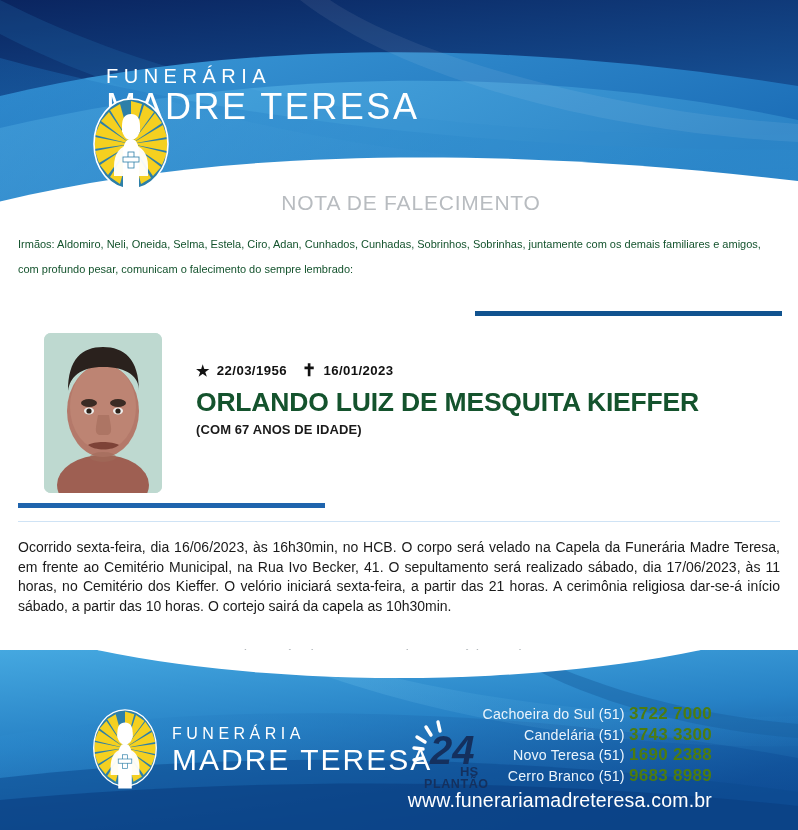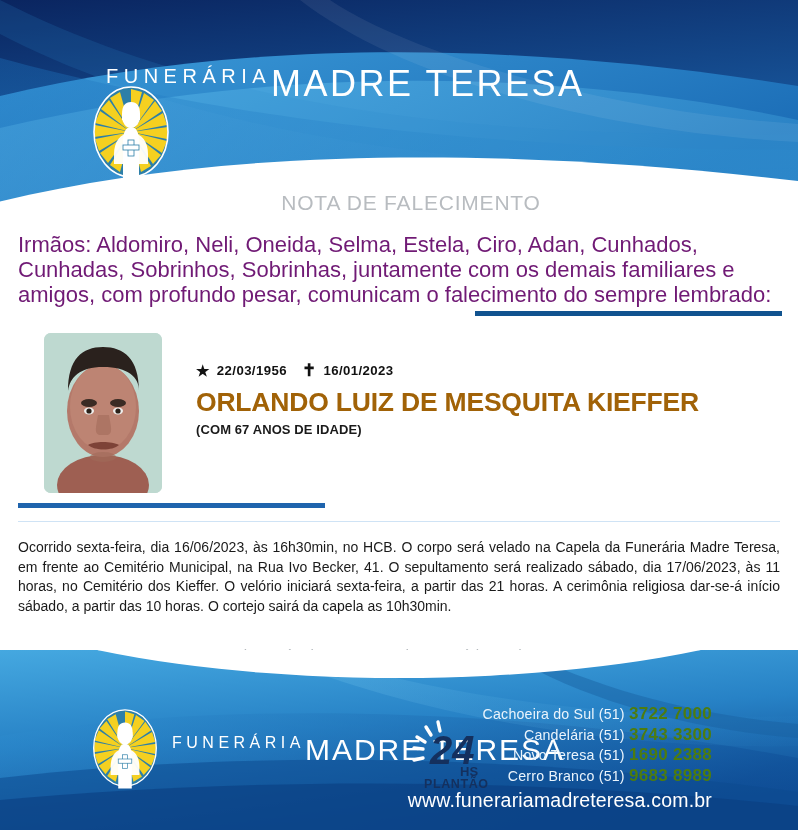--- a/index.html
+++ b/index.html
@@ -26,41 +26,41 @@
   .header svg { position: absolute; left: 0; top: 0; }
 
   .logo-wrap {
     position: absolute; z-index: 5;
     display: flex; align-items: center; gap: 14px;
   }
   .logo-wrap.header-logo { left: 92px; top: 66px; }
   .logo-wrap.footer-logo { left: 92px; top: 727px; }
 
   .emblem { position: relative; flex: 0 0 auto; }
-  .logo-text { display: flex; flex-direction: row; line-height: 1; }
+  .logo-text { display: flex; flex-direction: column; line-height: 1; }
   .logo-text .t1 {
     color: #ffffff; font-size: 20px; letter-spacing: 5.5px;
     font-weight: 300; margin-bottom: 3px; white-space: nowrap;
   }
   .logo-text .t2 {
     color: #ffffff; font-size: 36px; letter-spacing: 2.5px;
     font-weight: 300; white-space: nowrap;
   }
   .footer-logo .logo-text .t1 { font-size: 16px; letter-spacing: 4.5px; }
   .footer-logo .logo-text .t2 { font-size: 30px; letter-spacing: 2px; }
 
   
   .notice-title {
     position: absolute; left: 12px; top: 191px; width: 798px;
     text-align: center; color: #b8bcc0;
     font-size: 21px; letter-spacing: 0.8px; font-weight: 400;
   }
   .intro {
     position: absolute; left: 18px; top: 232px; width: 762px;
-    font-size: 22px; line-height: 25px; color: #701a75;
+    font-size: 11px; line-height: 25px; color: #14532d;
     text-align: left;
   }
 
   .rule { position: absolute; height: 5px; background: #1f64ad; }
   .rule.top-rule { left: 475px; top: 311px; width: 307px; background: #11538f; }
   .rule.bottom-rule { left: 18px; top: 503px; width: 307px; }
   .hairline {
     position: absolute; left: 18px; top: 521px; width: 762px;
     height: 1px; background: #cfe3f5;
   }
@@ -75,21 +75,21 @@
 
   .person { position: absolute; left: 196px; top: 362px; width: 590px; }
   .dates {
     font-size: 13.2px; font-weight: bold; color: #111;
     letter-spacing: 0.4px; margin-bottom: 9px;
     display: flex; align-items: center; gap: 7px;
   }
   .dates .glyph { font-size: 15px; line-height: 1; }
   .dates .cross { font-size: 17px; margin-left: 8px; }
   .person-name {
-    font-size: 26.5px; font-weight: bold; color: #a16207;
+    font-size: 26.5px; font-weight: bold; color: #14532d;
     letter-spacing: -0.2px; line-height: 1.12; margin-bottom: 4px;
     white-space: nowrap;
   }
   .person-sub {
     font-size: 13px; font-weight: bold; color: #1a1a1a;
     line-height: 16px; letter-spacing: 0.1px;
   }
 
   .details {
     position: absolute; left: 18px; top: 538px; width: 762px;

